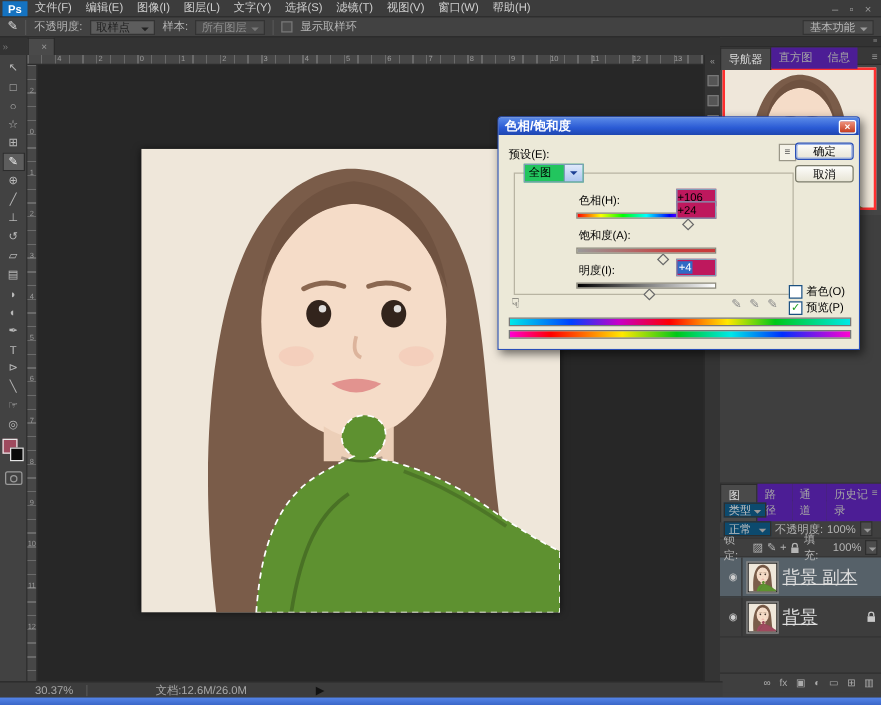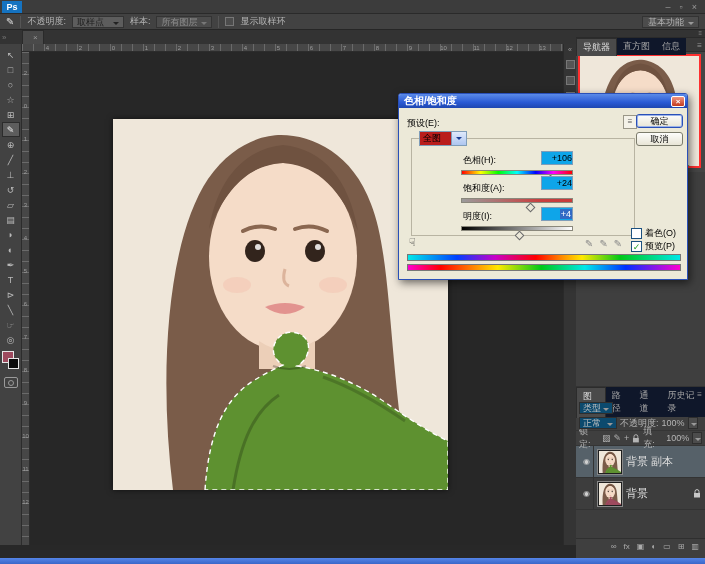--- a/index.html
+++ b/index.html
@@ -55,41 +55,41 @@
 
 
 .dockstrip{position:absolute;left:563px;top:44px;width:13px;height:501px;background:#343434;border-left:1px solid #2a2a2a;display:flex;flex-direction:column;align-items:center;padding-top:2px;gap:7px;}
 .dockstrip .dicon{width:9px;height:9px;background:#555;border:1px solid #777;}
 .dockstrip .dcollapse{color:#9a9a9a;font-size:7px;}
 
 
 .dock{position:absolute;left:576px;top:30px;width:129px;height:528px;background:#3f3f3f;}
 .dockhead{height:8px;background:#333;border-bottom:1px solid #2a2a2a;text-align:right;color:#888;font-size:6px;line-height:7px;padding-right:3px;}
 .ptabs{height:14px;background:#383838;display:flex;align-items:flex-start;border-bottom:1px solid #2c2c2c;position:relative;}
-.ptab{padding:2px 6px;color:#a5a5a5;font-size:9px;background:#0f172a;}
+.ptab{padding:2px 6px;color:#a5a5a5;font-size:9px;background:#4c1d95;}
 .ptab.active{background:#4a4a4a;color:#ddd;border:1px solid #2c2c2c;border-bottom:none;}
 .pmenu{position:absolute;right:3px;top:3px;color:#999;font-size:8px;}
 .navbody{height:120px;background:#454545;padding:2px;}
 .navthumb{width:123px;height:114px;outline:2px solid var(--navred,#ff2f2f);outline-offset:-2px;overflow:hidden;background:#efe7da;}
 .dockgap{height:215px;background:#3f3f3f;border-bottom:1px solid #333;}
 
 
 .lrow{display:flex;align-items:center;gap:3px;padding:0 3px;height:15px;border-bottom:1px solid #353535;color:#b5b5b5;}
 .ldd{background:#0c4a6e;border:1px solid #2e2e2e;height:12px;line-height:11px;padding:0 11px 0 3px;position:relative;color:#c0c0c0;}
 .ldd:after{content:"";position:absolute;right:3px;top:5px;border:3px solid transparent;border-top-color:#999;}
 .licon{color:#b0b0b0;font-size:9px;line-height:12px;}
 .filter-toggle{width:8px;height:10px;background:#6e3a3a;border:1px solid #2e2e2e;margin-left:auto;}
 .dropbtn{width:10px;height:12px;background:#4c4c4c;border:1px solid #2e2e2e;position:relative;}
 .dropbtn:after{content:"";position:absolute;left:2px;top:5px;border:3px solid transparent;border-top-color:#999;}
 .layerlist{height:92px;background:#3d3d3d;}
 .layer{display:flex;align-items:center;height:32px;border-bottom:1px solid #333;padding:0 4px;gap:4px;color:#dedede;}
 .layer.selected{background:var(--selrow,#566169);}
 .eyebox{width:14px;text-align:center;color:#cfcfcf;font-size:8px;border-right:1px solid #333;align-self:stretch;display:flex;align-items:center;justify-content:center;}
 .lthumb{width:24px;height:24px;background:#efe7da;border:1px solid #1f1f1f;outline:1px solid #888;overflow:hidden;}
-.lname{font-size:11px;}
+.lname{font-size:14px;text-decoration:underline;}
 .llock{margin-left:auto;}
 .lbottom{height:16px;display:flex;align-items:center;justify-content:flex-end;gap:7px;padding:0 6px;background:#3f3f3f;border-top:1px solid #2f2f2f;color:#ababab;font-size:8px;}
 
 
 .statusbar{position:absolute;left:0;top:545px;width:578px;height:13px;background:#3c3c3c;border-top:1px solid #2a2a2a;display:flex;align-items:center;color:#a8a8a8;}
 .statusbar .zoomv{margin-left:28px;}
 .statusbar .docinfo{margin-left:55px;}
 .statusbar .sbarrow{margin-left:55px;color:#111;}
 .sdivider{width:1px;height:9px;background:#555;margin-left:10px;}
 
@@ -101,21 +101,21 @@
 .dtitle{height:14px;border-radius:2px 2px 0 0;background:linear-gradient(180deg,#5a8ae8 0%,var(--dlgblue,#2a5ad4) 60%,#1e46b0 100%);color:#fff;font-weight:bold;font-size:10px;display:flex;align-items:center;padding-left:5px;}
 .dclose{margin-left:auto;margin-right:2px;width:14px;height:11px;background:linear-gradient(180deg,#f09580,#d44built 0%);background:linear-gradient(180deg,#f09580,#c43a1e);border:1px solid #fff;border-radius:2px;color:#fff;font-size:8px;line-height:9px;text-align:center;font-weight:bold;}
 .dbody{position:absolute;left:0;top:14px;right:0;bottom:0;background:#ece9d8;}
 .dlabel{position:absolute;white-space:nowrap;}
 .xpcombo{position:absolute;background:#fff;border:1px solid #7f9db9;height:15px;line-height:13px;padding:0 16px 0 3px;font-size:9px;color:#000;}
 .xpcombo:after{content:"";position:absolute;right:0;top:0;width:14px;height:13px;background:linear-gradient(180deg,#dfe9fb,#aec6f0);border-left:1px solid #7f9db9;}
 .xpcombo:before{content:"";position:absolute;right:4px;top:5px;border:3px solid transparent;border-top-color:#1c3f94;z-index:2;}
 .xpbtn{position:absolute;width:47px;height:14px;background:linear-gradient(180deg,#fdfdfb,#e8e5d6);border:1px solid #7c7c6c;border-radius:3px;text-align:center;line-height:12px;font-size:9px;color:#000;}
 .xpbtn.default{border:1px solid #2a50b8;box-shadow:0 0 0 1px #9ab2e8 inset;}
 .groupbox{position:absolute;left:12px;top:30px;width:224px;height:98px;border:1px solid #b8b4a2;}
-.valuebox{position:absolute;width:32px;height:14px;background:#0ea5e9;border:1px solid #7f9db9;text-align:right;line-height:12px;font-size:9px;}
+.valuebox{position:absolute;width:32px;height:14px;background:#be185d;border:1px solid #7f9db9;text-align:left;line-height:12px;font-size:9px;}
 .selval{background:var(--selblue,#316ac5);color:#fff;padding:0 1px;}
 .track{position:absolute;height:5px;border:1px solid #8a887c;}
 .thumbm{position:absolute;width:7px;height:7px;background:#ece9d8;border:1px solid #6a6a6a;transform:rotate(45deg);}
 .huetrack{background:linear-gradient(90deg,#f00,#ff0 17%,#0f0 33%,#0ff 50%,#00f 67%,#f0f 83%,#f00);}
 .sattrack{background:linear-gradient(90deg,#9a9a9a,#c84040 70%,#c83a3a);}
 .lighttrack{background:linear-gradient(90deg,#000,#fff);}
 .dxpchk{position:absolute;display:flex;align-items:center;gap:3px;font-size:9px;justify-content:center;}
 .dxpchk .box{width:11px;height:11px;background:#fff;border:1px solid #1c5180;display:flex;align-items:center;justify-content:center;font-size:9px;color:var(--chkgreen,#1f9f1f);font-weight:bold;}
 .spectrum{position:absolute;left:8px;width:274px;height:7px;border:1px solid #777;}
 .spec1{background:linear-gradient(90deg,#00e8e8 0%,#0040ff 18%,#c800c8 32%,#f00 47%,#ff9000 57%,#ffe800 64%,#00c818 78%,#00e8e8 100%);}
@@ -150,20 +150,32 @@
         <path d="M92,371 C96,312 112,280 140,262 C158,251 166,248 170,246 C160,240 158,230 163,222 C168,214 176,212 184,214 C194,217 198,226 194,236 C192,241 188,245 184,247 C216,252 248,266 276,286 C296,300 318,314 335,322 L335,371 Z" fill="var(--sweater,#5e9130)"></path>
         <path d="M120,371 C128,320 142,292 166,276" stroke="rgba(0,0,0,.22)" fill="none" stroke-width="3"></path>
         <path d="M210,258 C238,268 266,284 292,302" stroke="rgba(0,0,0,.18)" fill="none" stroke-width="3"></path>
         <path d="M160,247 Q176,253 193,247" stroke="rgba(0,0,0,.25)" fill="none" stroke-width="2"></path>
       </g>
     </defs>
   </svg>
 
   <div class="menubar">
     <div class="pslogo">Ps</div>
+    <div class="menus">
+        <span>文件(F)</span>
+        <span>编辑(E)</span>
+        <span>图像(I)</span>
+        <span>图层(L)</span>
+        <span>文字(Y)</span>
+        <span>选择(S)</span>
+        <span>滤镜(T)</span>
+        <span>视图(V)</span>
+        <span>窗口(W)</span>
+        <span>帮助(H)</span>
+      </div>
     <div class="winctl">
       <span>–</span>
       <span>▫</span>
       <span>×</span>
     </div>
   </div>
 
   <div class="optionsbar">
     <span class="opt-tool">✎</span>
     <span class="vsep"></span>
@@ -354,44 +366,50 @@
       <span>∞</span>
       <span>fx</span>
       <span>▣</span>
       <span>◐</span>
       <span>▭</span>
       <span>⊞</span>
       <span>▥</span>
     </div>
   </div>
 
+  <div class="statusbar">
+    <span class="zoomv">30.37%</span>
+    <span class="sdivider"></span>
+    <span class="docinfo">文档:12.6M/26.0M</span>
+    <span class="sbarrow">▶</span>
+  </div>
 
   <div class="bluebar" style="--taskblue: #3a67c9;"></div>
 
   <div class="dialog" style="--dlgblue: #2a5ad4;">
     <div class="dtitle">
       <span>色相/饱和度</span>
       <span class="dclose">×</span>
     </div>
     <div class="dbody">
       <span class="dlabel" style="left:8px;top:9px">预设(E):</span>
       <span class="dgear" style="left:224px;top:7px">≡</span>
       <span class="xpbtn default" style="left:237px;top:6px">确定</span>
       <span class="xpbtn" style="left:237px;top:24px">取消</span>
 
       <div class="groupbox"></div>
-      <span class="xpcombo" style="left:20px;top:23px;width:48px;background:#b91c1c">全图</span>
+      <span class="xpcombo" style="left:20px;top:23px;width:48px;background:#22c55e">全图</span>
 
       <span class="dlabel" style="left:64px;top:46px">色相(H):</span>
       <span class="valuebox" style="left:142px;top:43px">+106</span>
       <div class="track huetrack" style="left:62px;top:62px;width:112px"></div>
       <div class="thumbm" style="left:148px;top:68px"></div>
 
       <span class="dlabel" style="left:64px;top:74px">饱和度(A):</span>
-      <span class="valuebox" style="left:142px;top:68px">+24</span>
+      <span class="valuebox" style="left:142px;top:53px">+24</span>
       <div class="track sattrack" style="left:62px;top:90px;width:112px"></div>
       <div class="thumbm" style="left:128px;top:96px"></div>
 
       <span class="dlabel" style="left:64px;top:102px">明度(I):</span>
       <span class="valuebox" style="left:142px;top:99px"><span class="selval" style="background: rgb(49, 106, 197);">+4</span></span>
       <div class="track lighttrack" style="left:62px;top:118px;width:112px"></div>
       <div class="thumbm" style="left:117px;top:124px"></div>
 
       <span class="dhand" style="left:10px;top:128px">☟</span>
       <div class="ddroppers" style="left:186px;top:130px">

